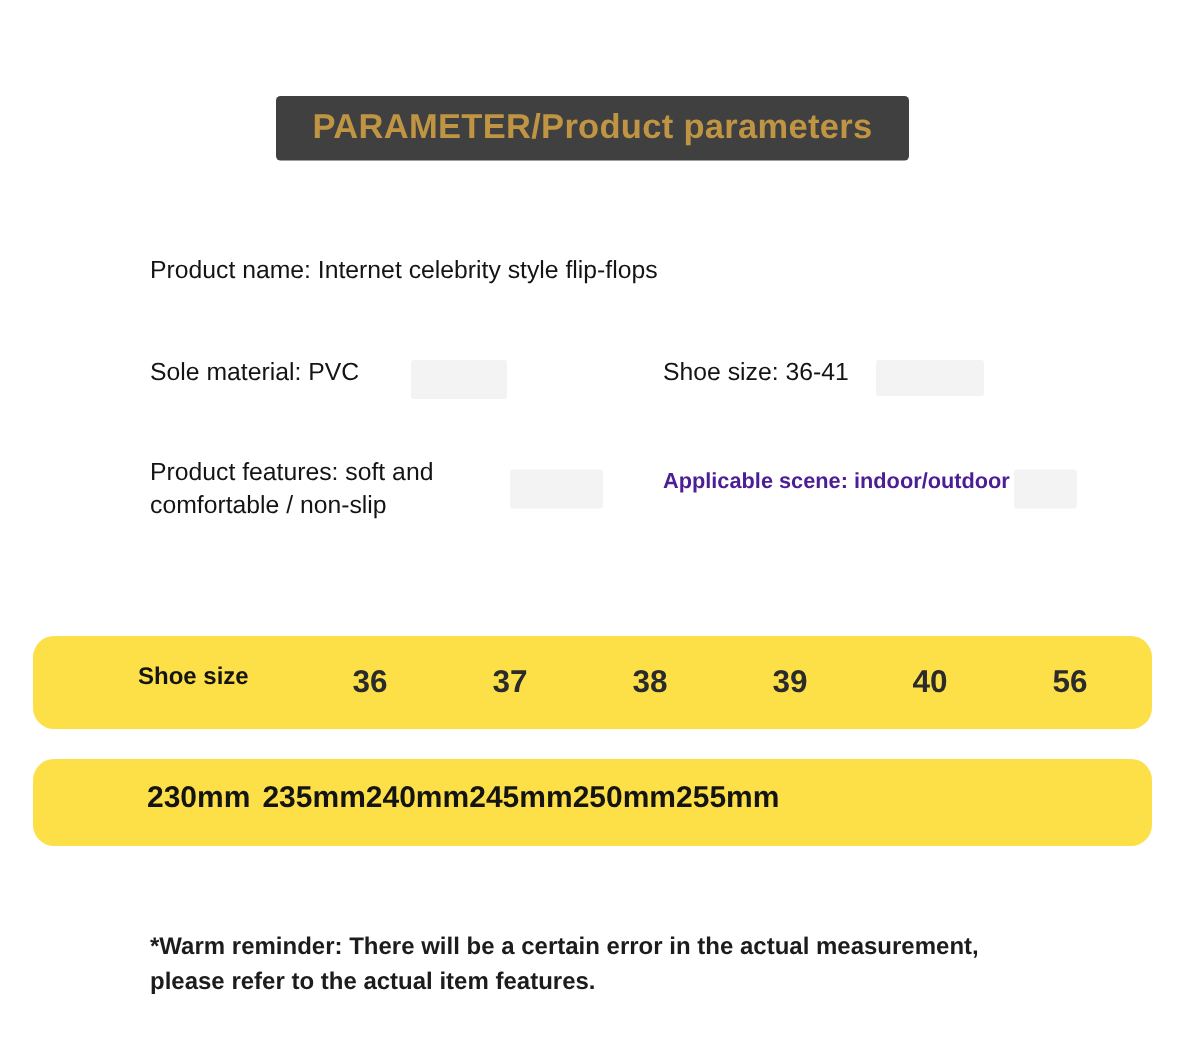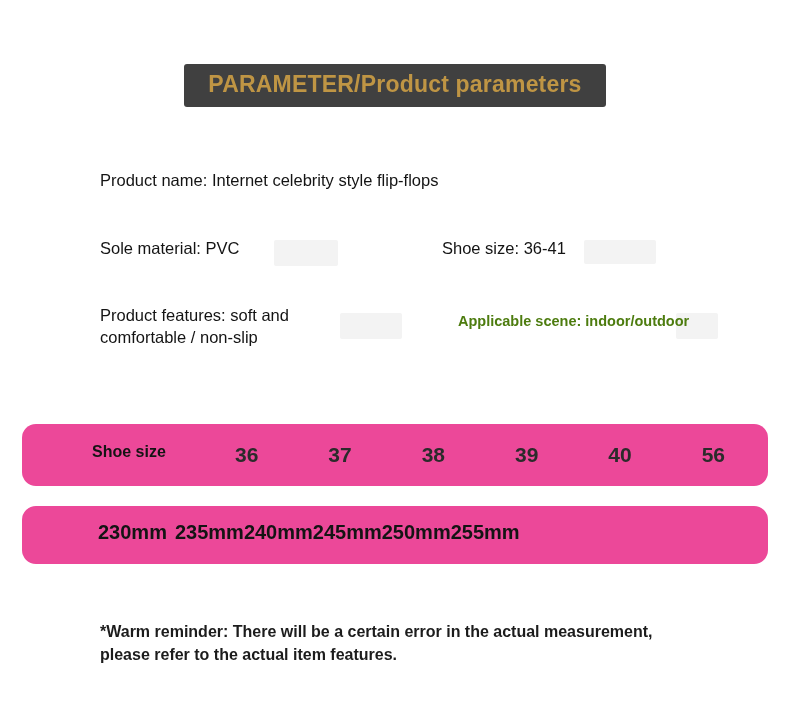--- a/index.html
+++ b/index.html
@@ -97,30 +97,30 @@
     border-radius: 2px;
     z-index: 0;
   }
   .g1 { left: 274px; top: 240px; width: 64px; height: 26px; }
   .g2 { left: 584px; top: 240px; width: 72px; height: 24px; }
   .g3 { left: 340px; top: 313px; width: 62px; height: 26px; }
   .g4 { left: 676px; top: 313px; width: 42px; height: 26px; }
   .scene-line {
     font-size: 14.5px;
     font-weight: bold;
-    color: #4d7c0f;
-    position: absolute;
-    left: 358px;
+    color: #4c1d95;
+    position: absolute;
+    left: 342px;
     top: 8px;
   }
 
   
   .bar {
     position: absolute;
-    background: #ec4899;
+    background: #fde047;
     border-radius: 14px;
   }
   .bar-sizes {
     left: 22px;
     top: 424px;
     width: 746px;
     height: 62px;
   }
   .bar-lengths {
     left: 22px;

